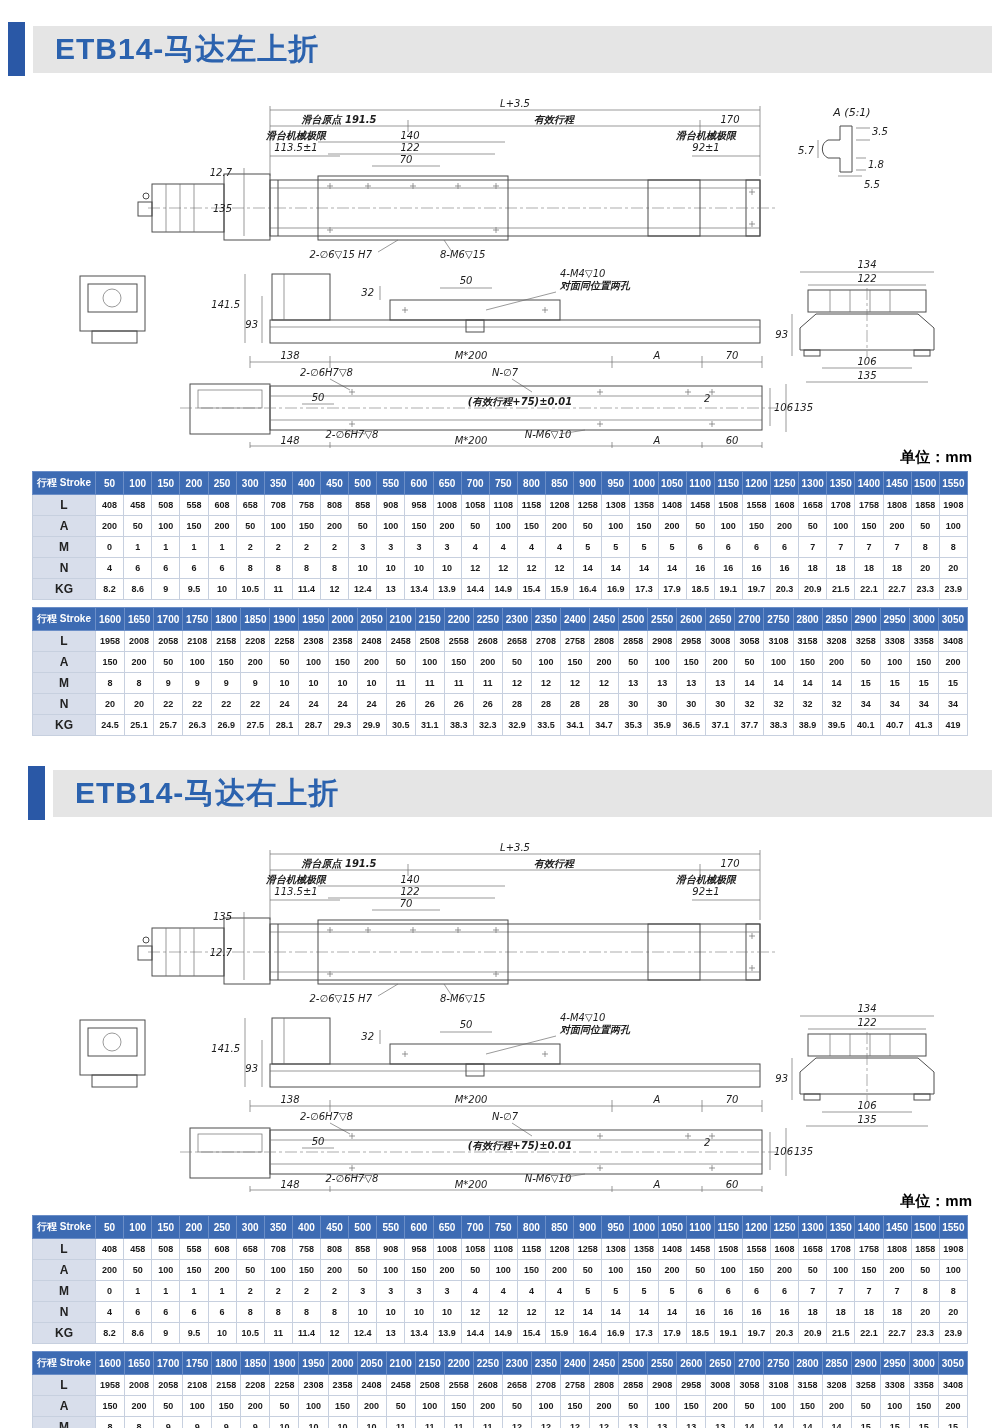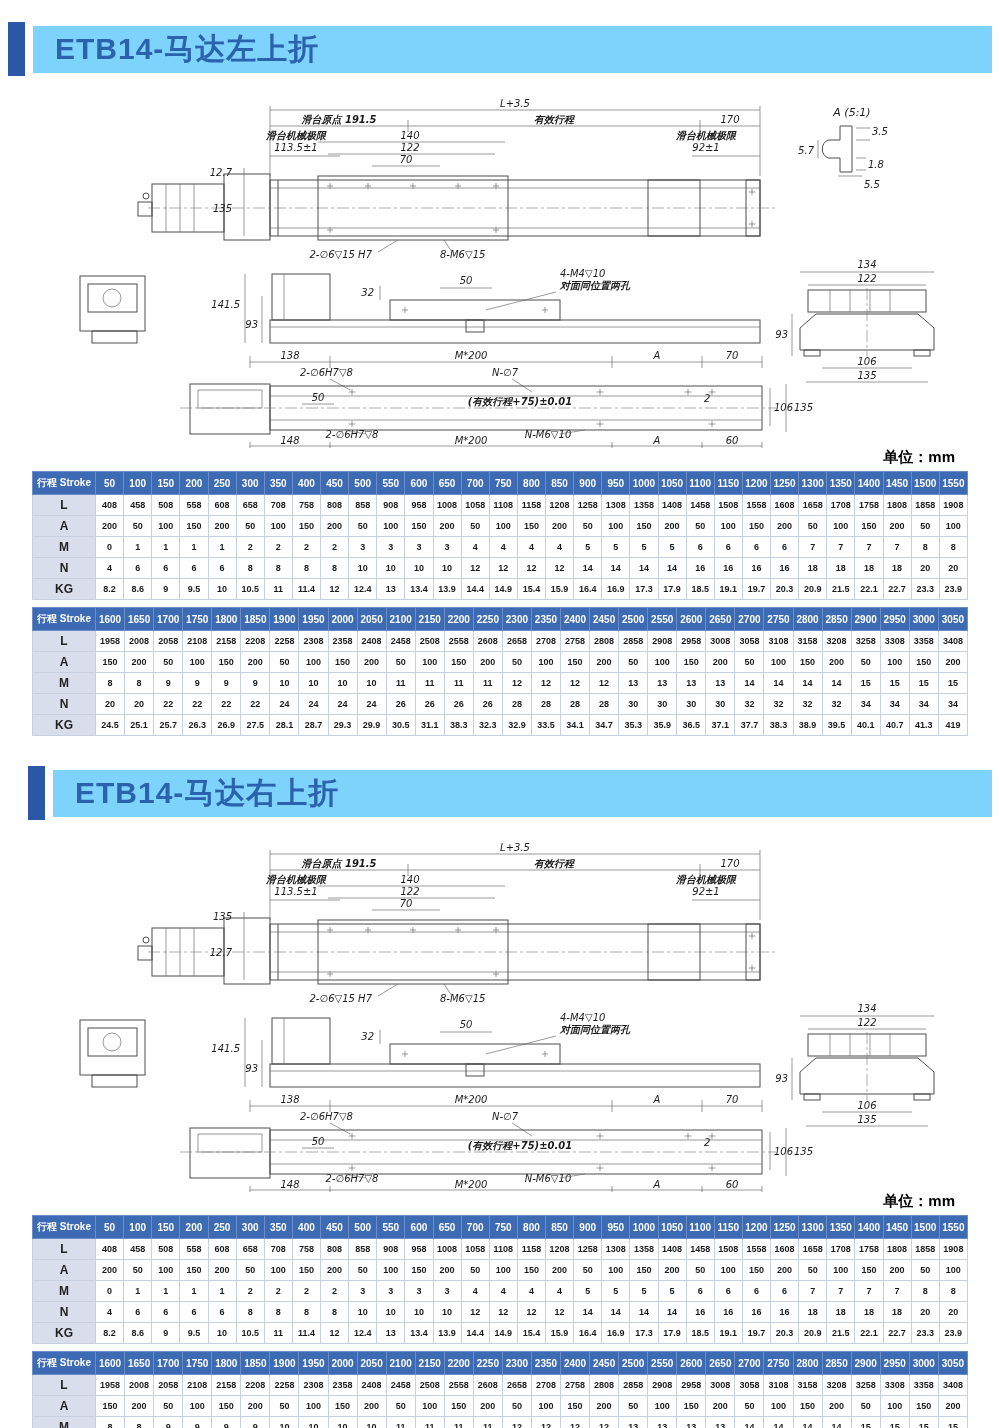--- a/index.html
+++ b/index.html
@@ -1,23 +1,23 @@
 <!DOCTYPE html>
 <html><head>
 <meta charset="utf-8">
 <style>
   html,body{margin:0;padding:0;width:1000px;height:1428px;overflow:hidden;background:#fff;
     font-family:"Liberation Sans",sans-serif;}
   .banner{display:flex;align-items:center;margin:22px 8px 0 8px;height:54px;}
   .bar{width:17px;height:54px;background:#2a58a6;margin-right:8px;flex:none;}
-  .banner-bg{flex:1;height:47px;background:#7dd3fc;display:flex;align-items:center;}
+  .banner-bg{flex:1;height:47px;background:#e5e5e5;display:flex;align-items:center;}
   .title{margin:0 0 0 22px;font-size:30px;font-weight:bold;color:#2b62ae;letter-spacing:1px;}
   .drawing{margin:20px 0 0 0;height:352px;}
   svg.draw{width:100%;height:352px;display:block;}
-  .unit{text-align:right;padding-right:45px;font-size:15px;font-weight:bold;color:#000;margin:0 0 4px 0;}
+  .unit{text-align:right;padding-right:28px;font-size:15px;font-weight:bold;color:#000;margin:0 0 4px 0;}
   .tables{margin:0 32px;}
   table.spec{width:100%;border-collapse:collapse;table-layout:fixed;margin-bottom:7px;border-radius:19px;}
   .spec th{background:#3d6bb3;color:#fff;border:1px solid #6b8ec7;font-size:10px;font-weight:bold;
     padding:4px 0;text-align:center;overflow:hidden;}
   .spec th.lbl,.spec td.lbl{width:62px;}
   .spec td{border:1px solid #c7d0df;background:#fff;font-size:9px;font-weight:bold;color:#1a1a1a;
     text-align:center;padding:3px 0;overflow:hidden;}
   .spec td.lbl{background:#d8deeb;font-size:12px;color:#222;}
   
   .draw line,.draw path,.draw rect,.draw polygon,.draw circle{stroke:#4d4d4d;fill:none;stroke-width:1;}

